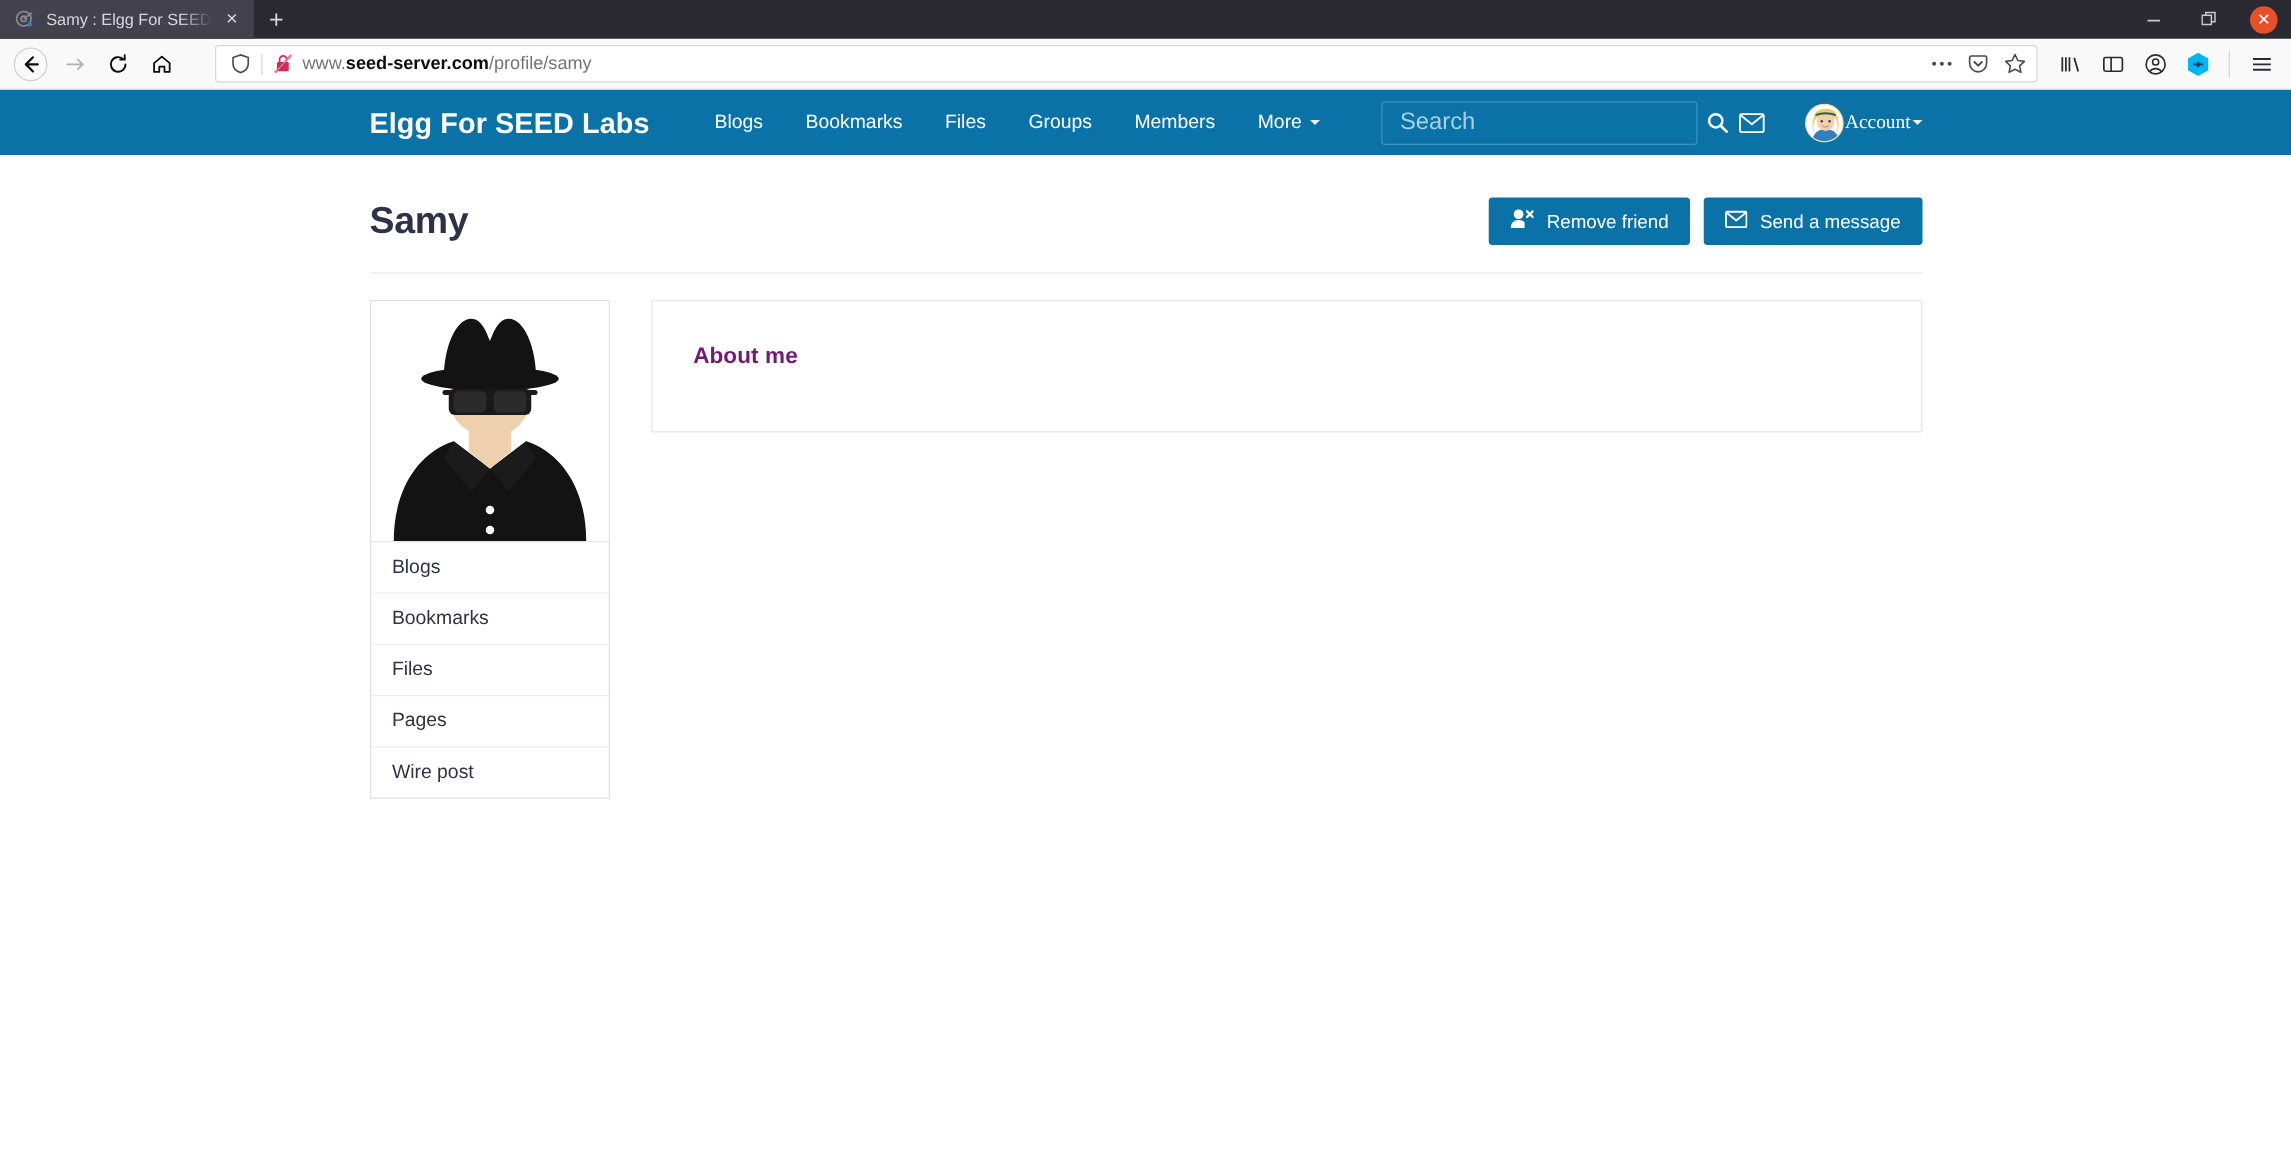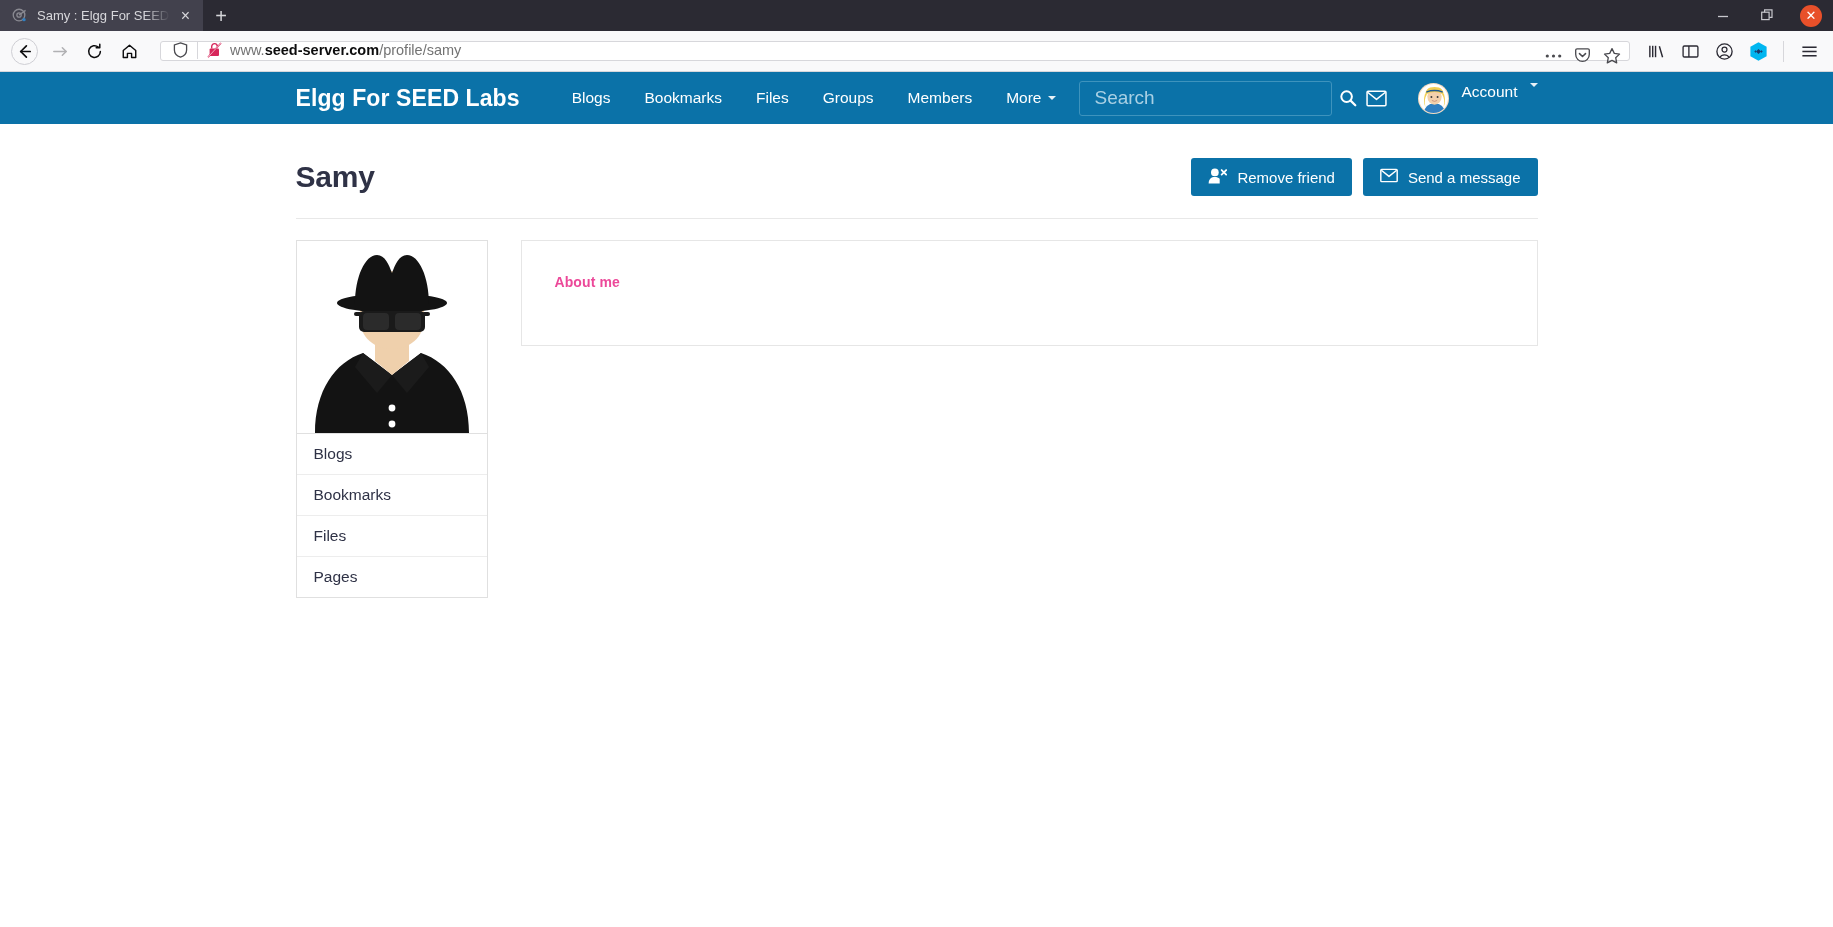--- a/index.html
+++ b/index.html
@@ -76,23 +76,23 @@
   }
   .nav-btn {
     width: 33px; height: 33px; flex: none;
     display: flex; align-items: center; justify-content: center;
     color: #0c0c0d; border-radius: 4px;
   }
   .nav-btn.disabled { color: #b1b1b3; }
   .nav-btn.back-active { border: 1px solid #cfcfd4; border-radius: 50%; width: 27px; height: 27px; margin: 0 3px; }
 
   .urlbar {
-    flex: 1; height: 20px; margin: 0 8px 0 12px;
+    flex: 1; height: 30px; margin: 0 8px 0 24px;
     background: #fff; border: 1px solid #d7d7db; border-radius: 3px;
-    display: flex; align-items: flex-start; padding: 0 4px 0 8px;
+    display: flex; align-items: center; padding: 0 4px 0 8px;
     min-width: 0;
   }
   .url-shield { width: 22px; display: flex; align-items: center; justify-content: center; color: #4a4a4f; flex: none; }
   .url-divider { width: 1px; height: 17px; background: #d7d7db; margin: 0 6px; flex: none; }
   .url-brokenlock { width: 20px; display: flex; align-items: center; justify-content: center; flex: none; }
   .url-text {
     flex: 1; font-size: 14.5px; color: #737373;
     white-space: nowrap; overflow: hidden; padding-left: 6px;
   }
   .url-text b { color: #0c0c0d; font-weight: 600; }
@@ -160,22 +160,23 @@
   .search-btn {
     width: 22px; display: flex; align-items: center; justify-content: center;
     color: #ffffff; background: none; border: none; cursor: pointer;
   }
   .mail-btn {
     width: 44px; height: 40px;
     display: flex; align-items: center; justify-content: center;
     color: #ffffff; margin-left: 22px;
   }
   .account-area {
-    display: flex; align-items: flex-start; gap: 12px;
+    display: flex; align-items: center; gap: 1px;
     margin-left: 20px;
+    font-family: Liberation Serif, serif;
   }
   .account-avatar {
     width: 31px; height: 31px; border-radius: 50%;
     overflow: hidden; flex: none; background: #f0c9a0;
     border: 1px solid rgba(255,255,255,0.35);
   }
   .account-label { font-size: 15.5px; color: #fff; white-space: nowrap; }
 
   .content-wrap { width: 1242px; margin: 0 auto; padding-top: 0; }
 
@@ -223,21 +224,21 @@
   .profile-menu a:first-child { border-top: none; }
 
   .main-col { flex: 1; }
   .about-panel {
     border: 1px solid #e6e6e6;
     background: #fff;
     padding: 33px 33px 40px 33px;
     min-height: 106px;
   }
   .about-label {
-    font-size: 14px; font-weight: 700; color: #ec4899;
+    font-size: 18px; font-weight: 700; color: #701a75;
     margin-bottom: 5px; letter-spacing: 0.1px;
   }
   .about-value { font-size: 16px; color: #333a4d; }
 </style>
 </head>
 <body>
 
 <div class="browser-window">
 
   <div class="titlebar">
@@ -505,20 +506,21 @@
               <rect x="57" y="71" width="8" height="4" rx="2" fill="#1a1a1a"></rect>
               <rect x="125" y="71" width="8" height="4" rx="2" fill="#1a1a1a"></rect>
             </svg>
           </div>
 
           <nav class="profile-menu">
             <a href="#">Blogs</a>
             <a href="#">Bookmarks</a>
             <a href="#">Files</a>
             <a href="#">Pages</a>
+            <a href="#">Wire post</a>
           </nav>
         </aside>
 
         <main class="main-col">
           <section class="about-panel">
             <div class="about-label">About me</div>
           </section>
         </main>
 
       </div>

